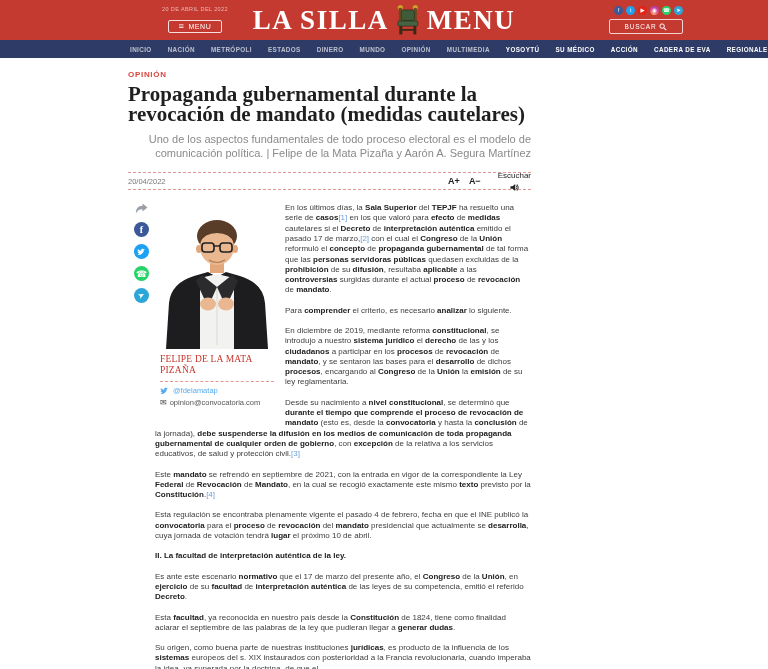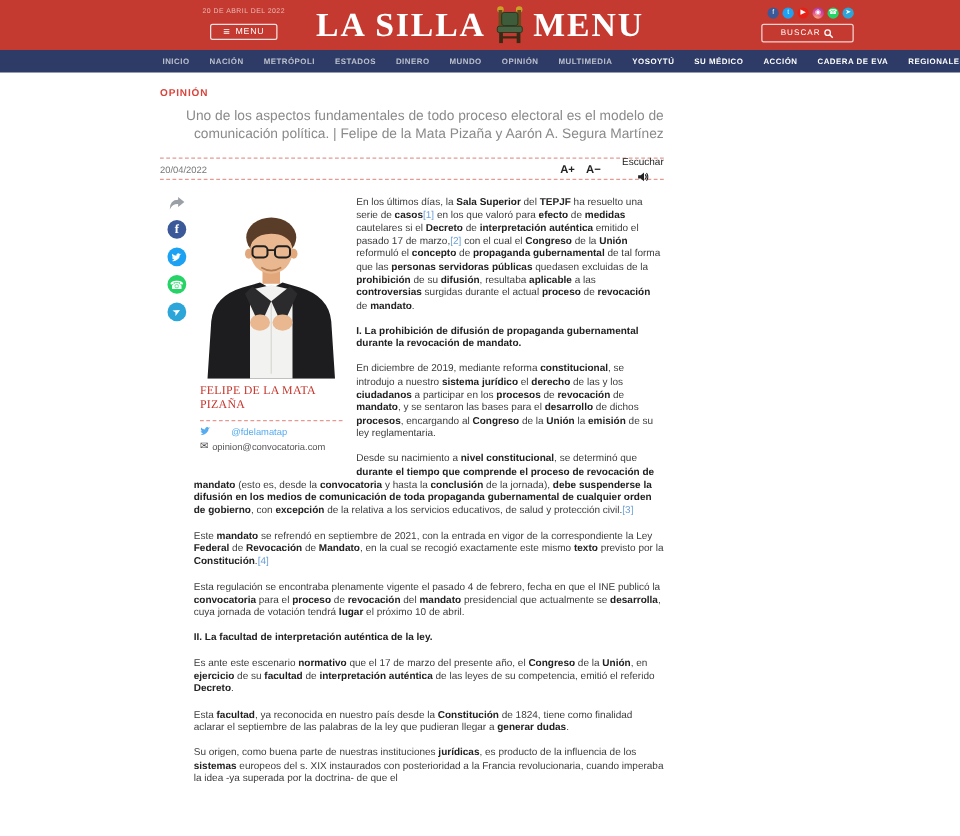--- a/index.html
+++ b/index.html
@@ -52,21 +52,21 @@
   .share-ic.facebook{background:#3b5998;font-family:"Liberation Serif",serif;font-weight:700;font-size:10px;}
   .share-ic.twitter{background:#1da1f2;}
   .share-ic.whatsapp{background:#25d366;font-size:9px;}
   .share-ic.telegram{background:#2ca5d8;font-size:8px;}
   .share-ic.telegram span{display:inline-block;transform:rotate(-28deg);}
   .author-card{float:left;width:118px;margin:0 9px 6px 3px;background:#fff;}
   .author-photo{display:block;}
   .author-info{padding:5px 2px 8px;}
   .author-name{font-family:"Liberation Serif",serif;font-weight:400;font-size:9.5px;line-height:1.18;color:#c5352c;letter-spacing:.2px;cursor:pointer;}
   .dashes{border-top:1px dashed #e39a92;margin:5px 0 4px;}
-  .author-tw{display:flex;align-items:center;gap:16px;font-size:7.5px;color:#55acee;cursor:pointer;}
+  .author-tw{display:flex;align-items:center;gap:4px;font-size:7.5px;color:#55acee;cursor:pointer;}
   .author-mail{display:flex;align-items:center;gap:3px;font-size:7.5px;color:#555;margin-top:3px;cursor:pointer;}
   .env{font-size:8px;color:#444;line-height:1;}
   #article-text .para,#article-text .subhead{margin:0 0 10px;font-size:8px;line-height:10.3px;color:#3c3c3c;}
   #article-text strong{color:#222;}
   .fnote{color:#6b9fd8;text-decoration:none;cursor:pointer;}
 </style>
 </head>
 <body>
 
 <header class="masthead">
@@ -122,20 +122,21 @@
     <span class="nav-item">MULTIMEDIA</span>
     <span class="nav-item strong">YOSOYTÚ</span>
     <span class="nav-item strong">SU MÉDICO</span>
     <span class="nav-item strong">ACCIÓN</span>
     <span class="nav-item strong">CADERA DE EVA</span>
     <span class="nav-item strong">REGIONALES</span>
   </nav>
 
 <main>
   <div class="category">OPINIÓN</div>
+  <h1 class="title">Propaganda gubernamental durante la revocación de mandato (medidas cautelares)</h1>
   <p class="subtitle">Uno de los aspectos fundamentales de todo proceso electoral es el modelo de comunicación política. | Felipe de la Mata Pizaña y Aarón A. Segura Martínez</p>
 
   <div class="meta-row">
     <span class="pub-date">20/04/2022</span>
     <div class="meta-controls">
       <span class="font-btn">A+</span>
       <span class="font-btn">A−</span>
       <span class="listen">
         <span>Escuchar</span>
         <svg width="9" height="9" viewBox="0 0 9 9">
@@ -196,21 +197,21 @@
         </div>
         <div class="author-mail">
           <span class="env">✉</span>
           <span>opinion@convocatoria.com</span>
         </div>
       </div>
     </aside>
 
     <div id="article-text">
         <p class="para"><span>En los últimos días, la </span><strong>Sala Superior</strong><span> del </span><strong>TEPJF</strong><span> ha resuelto una serie de </span><strong>casos</strong><a class="fnote">[1]</a><span> en los que valoró para </span><strong>efecto</strong><span> de </span><strong>medidas</strong><span> cautelares si el </span><strong>Decreto</strong><span> de </span><strong>interpretación auténtica</strong><span> emitido el pasado 17 de marzo,</span><a class="fnote">[2]</a><span> con el cual el </span><strong>Congreso</strong><span> de la </span><strong>Unión</strong><span> reformuló el </span><strong>concepto</strong><span> de </span><strong>propaganda gubernamental</strong><span> de tal forma que las </span><strong>personas servidoras públicas</strong><span> quedasen excluidas de la </span><strong>prohibición</strong><span> de su </span><strong>difusión</strong><span>, resultaba </span><strong>aplicable</strong><span> a las </span><strong>controversias</strong><span> surgidas durante el actual </span><strong>proceso</strong><span> de </span><strong>revocación</strong><span> de </span><strong>mandato</strong><span>.</span></p>
-        <p class="subhead"><strong>I. La prohibición de difusión de propaganda gubernamental durante la revocación de mandato.</strong></p>
+        <p class="para"><span>Para </span><strong>comprender</strong><span> el criterio, es necesario </span><strong>analizar</strong><span> lo siguiente.</span></p>
         <p class="para"><span>En diciembre de 2019, mediante reforma </span><strong>constitucional</strong><span>, se introdujo a nuestro </span><strong>sistema jurídico</strong><span> el </span><strong>derecho</strong><span> de las y los </span><strong>ciudadanos</strong><span> a participar en los </span><strong>procesos</strong><span> de </span><strong>revocación</strong><span> de </span><strong>mandato</strong><span>, y se sentaron las bases para el </span><strong>desarrollo</strong><span> de dichos </span><strong>procesos</strong><span>, encargando al </span><strong>Congreso</strong><span> de la </span><strong>Unión</strong><span> la </span><strong>emisión</strong><span> de su ley reglamentaria.</span></p>
         <p class="para"><span>Desde su nacimiento a </span><strong>nivel constitucional</strong><span>, se determinó que </span><strong>durante el tiempo que comprende el proceso de revocación de mandato</strong><span> (esto es, desde la </span><strong>convocatoria</strong><span> y hasta la </span><strong>conclusión</strong><span> de la jornada), </span><strong>debe suspenderse la difusión en los medios de comunicación de toda propaganda gubernamental de cualquier orden de gobierno</strong><span>, con </span><strong>excepción</strong><span> de la relativa a los servicios educativos, de salud y protección civil.</span><a class="fnote">[3]</a></p>
         <p class="para"><span>Este </span><strong>mandato</strong><span> se refrendó en septiembre de 2021, con la entrada en vigor de la correspondiente la Ley </span><strong>Federal</strong><span> de </span><strong>Revocación</strong><span> de </span><strong>Mandato</strong><span>, en la cual se recogió exactamente este mismo </span><strong>texto</strong><span> previsto por la </span><strong>Constitución</strong><span>.</span><a class="fnote">[4]</a></p>
         <p class="para"><span>Esta regulación se encontraba plenamente vigente el pasado 4 de febrero, fecha en que el INE publicó la </span><strong>convocatoria</strong><span> para el </span><strong>proceso</strong><span> de </span><strong>revocación</strong><span> del </span><strong>mandato</strong><span> presidencial que actualmente se </span><strong>desarrolla</strong><span>, cuya jornada de votación tendrá </span><strong>lugar</strong><span> el próximo 10 de abril.</span></p>
         <p class="subhead"><strong>II. La facultad de interpretación auténtica de la ley.</strong></p>
         <p class="para"><span>Es ante este escenario </span><strong>normativo</strong><span> que el 17 de marzo del presente año, el </span><strong>Congreso</strong><span> de la </span><strong>Unión</strong><span>, en </span><strong>ejercicio</strong><span> de su </span><strong>facultad</strong><span> de </span><strong>interpretación auténtica</strong><span> de las leyes de su competencia, emitió el referido </span><strong>Decreto</strong><span>.</span></p>
         <p class="para"><span>Esta </span><strong>facultad</strong><span>, ya reconocida en nuestro país desde la </span><strong>Constitución</strong><span> de 1824, tiene como finalidad aclarar el septiembre de las palabras de la ley que pudieran llegar a </span><strong>generar dudas</strong><span>.</span></p>
         <p class="para"><span>Su origen, como buena parte de nuestras instituciones </span><strong>jurídicas</strong><span>, es producto de la influencia de los </span><strong>sistemas</strong><span> europeos del s. XIX instaurados con posterioridad a la Francia revolucionaria, cuando imperaba la idea -ya superada por la doctrina- de que el </span></p>
       </div>
   </div>

